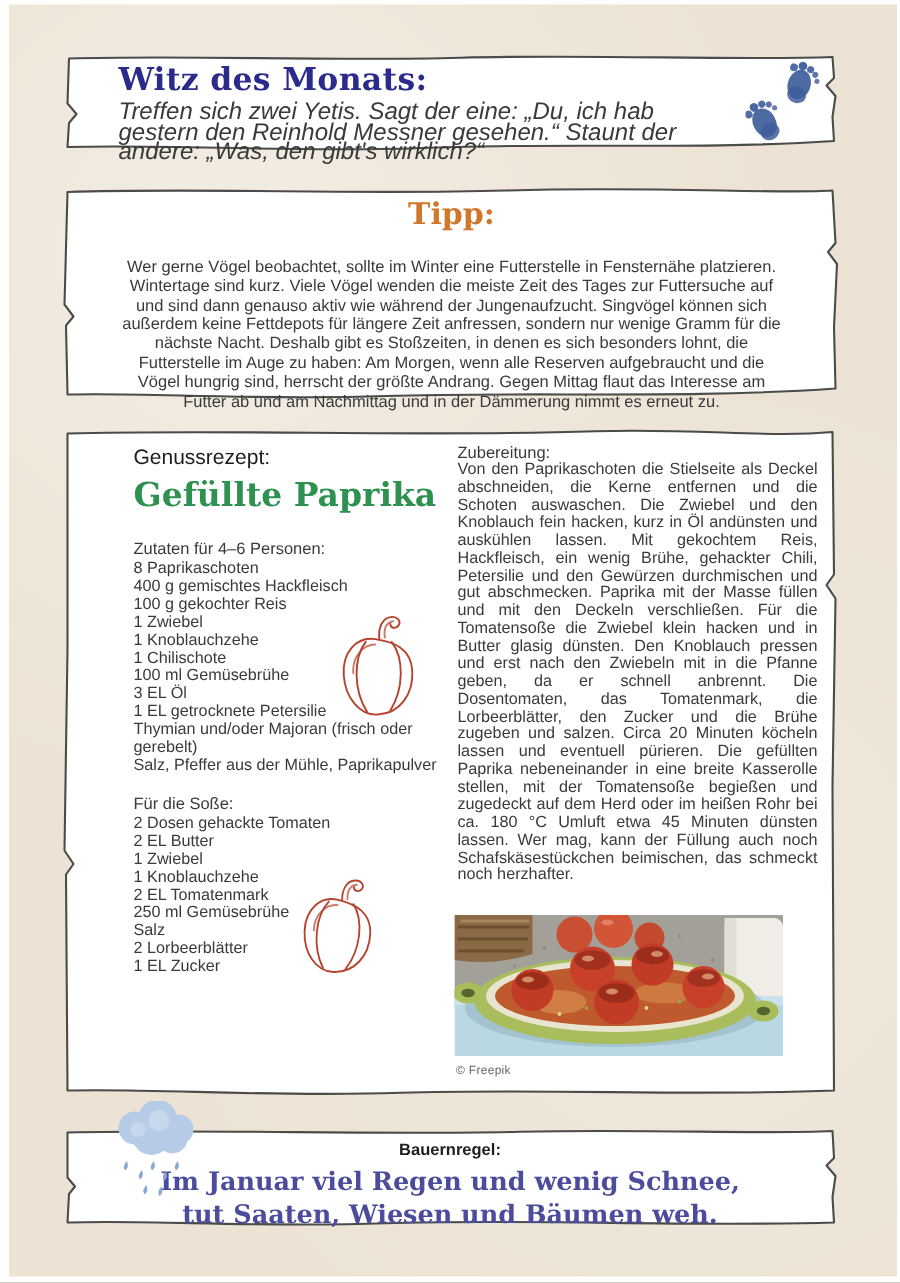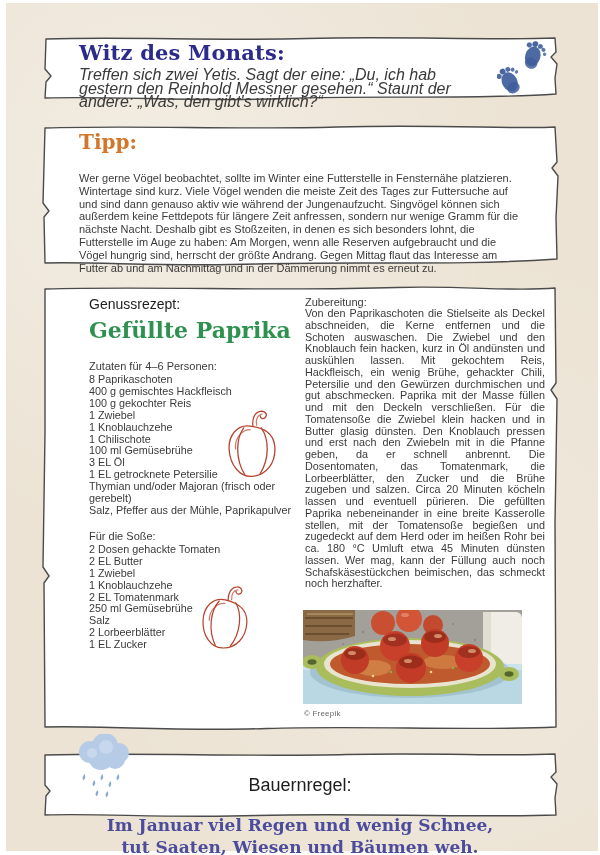--- a/index.html
+++ b/index.html
@@ -38,21 +38,21 @@
   .uncial { font-family: "DejaVu Serif", serif; font-weight: bold; margin: 0; }
 
   
   .witz { top: 34px; height: 68px; }
   .witz .content { padding: 7px 96px 0 42px; }
   .witz h2 { font-size: 21px; line-height: 24px; color: #2b2b8c; letter-spacing: .2px; }
   .witz p { margin: 3px 0 0; font-size: 16px; line-height: 13.5px; color: #3a3a3a; font-style: italic; }
   .footprints { position: absolute; right: 16px; top: 6px; z-index: 3; }
 
   
-  .tipp { top: 122px; height: 145px; }
+  .tipp { top: 122px; height: 145px; text-align: center; }
   .tipp .content { padding: 9px 40px 0 42px; }
   .tipp h2 { font-size: 20px; line-height: 23px; color: #d2762a; }
   .tipp p { margin: 18px 0 0; font-size: 11px; line-height: 12.8px; color: #3a3a3a; }
 
   
   .recipe { top: 283px; height: 448px; }
   .col-left  { position: absolute; left: 52px;  top: 13px; width: 226px; z-index: 2; }
   .col-right { position: absolute; left: 268px; top: 13px; width: 240px; z-index: 2; }
   .kicker { margin: 0 0 5px; font-size: 14px; color: #1d1d1d; font-weight: normal; }
   .recipe-title { font-size: 22px; line-height: 26px; color: #2e9150; margin: 0 0 17px; }
@@ -63,21 +63,21 @@
   .prep { margin: 0; font-size: 10.8px; line-height: 11.75px; color: #3a3a3a; text-align: justify; }
   .pepper1 { position: absolute; left: 183px; top: 120px; z-index: 2; }
   .pepper2 { position: absolute; left: 156px; top: 296px; z-index: 2; }
   .photo { position: absolute; left: 266px; top: 327px; z-index: 2; }
   .photo-credit { position: absolute; left: 267px; top: 426px; z-index: 2;
     font-size: 8px; color: #666; letter-spacing: .2px; }
 
   
   .bauern { top: 750px; height: 70px; }
   .bauern .content { padding-top: 7px; text-align: center; }
-  .bauern-heading { margin: 18px; font-size: 18px; color: #1d1d1d; font-weight: normal; }
+  .bauern-heading { margin: 4px; font-size: 11px; color: #1d1d1d; font-weight: bold; }
   .bauern-line { font-family: "DejaVu Serif", serif; font-weight: bold;
     font-size: 17px; line-height: 22px; color: #4c4c9d; }
   .cloud { position: absolute; left: 33px; top: -16px; z-index: 3; }
 </style>
 </head>
 <body>
 
 <div class="page">
   <div class="paper"></div>
 

